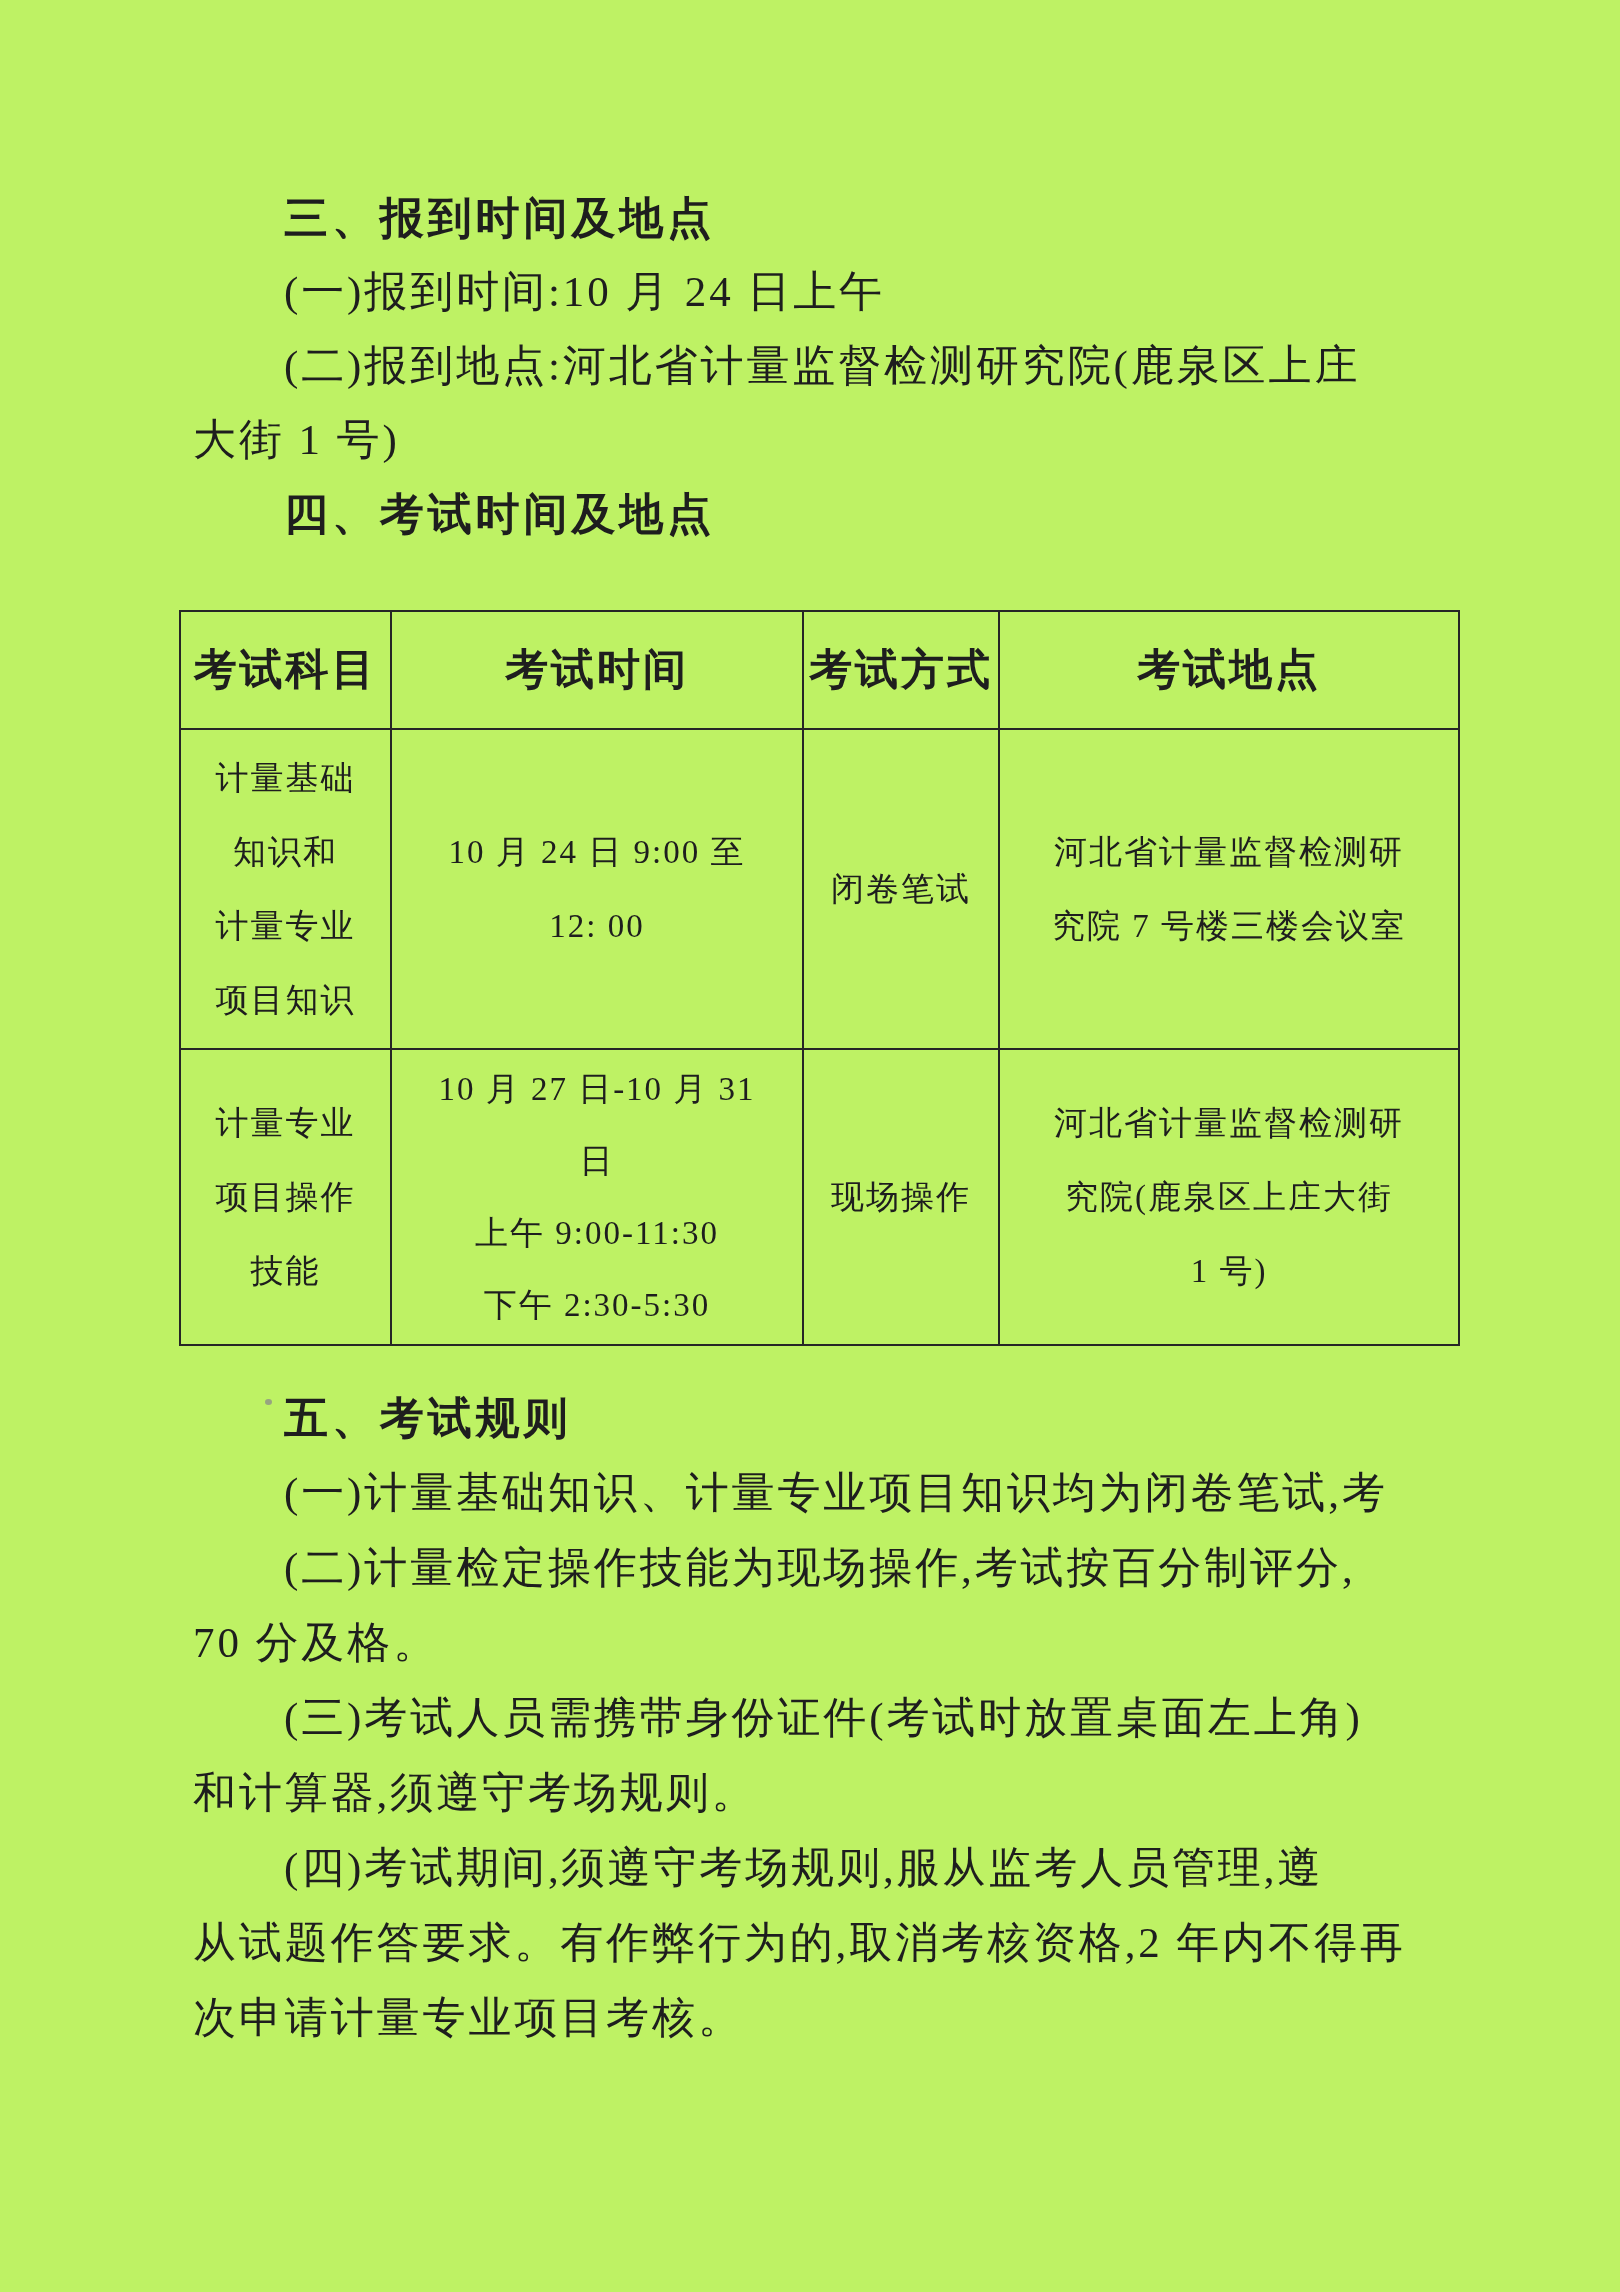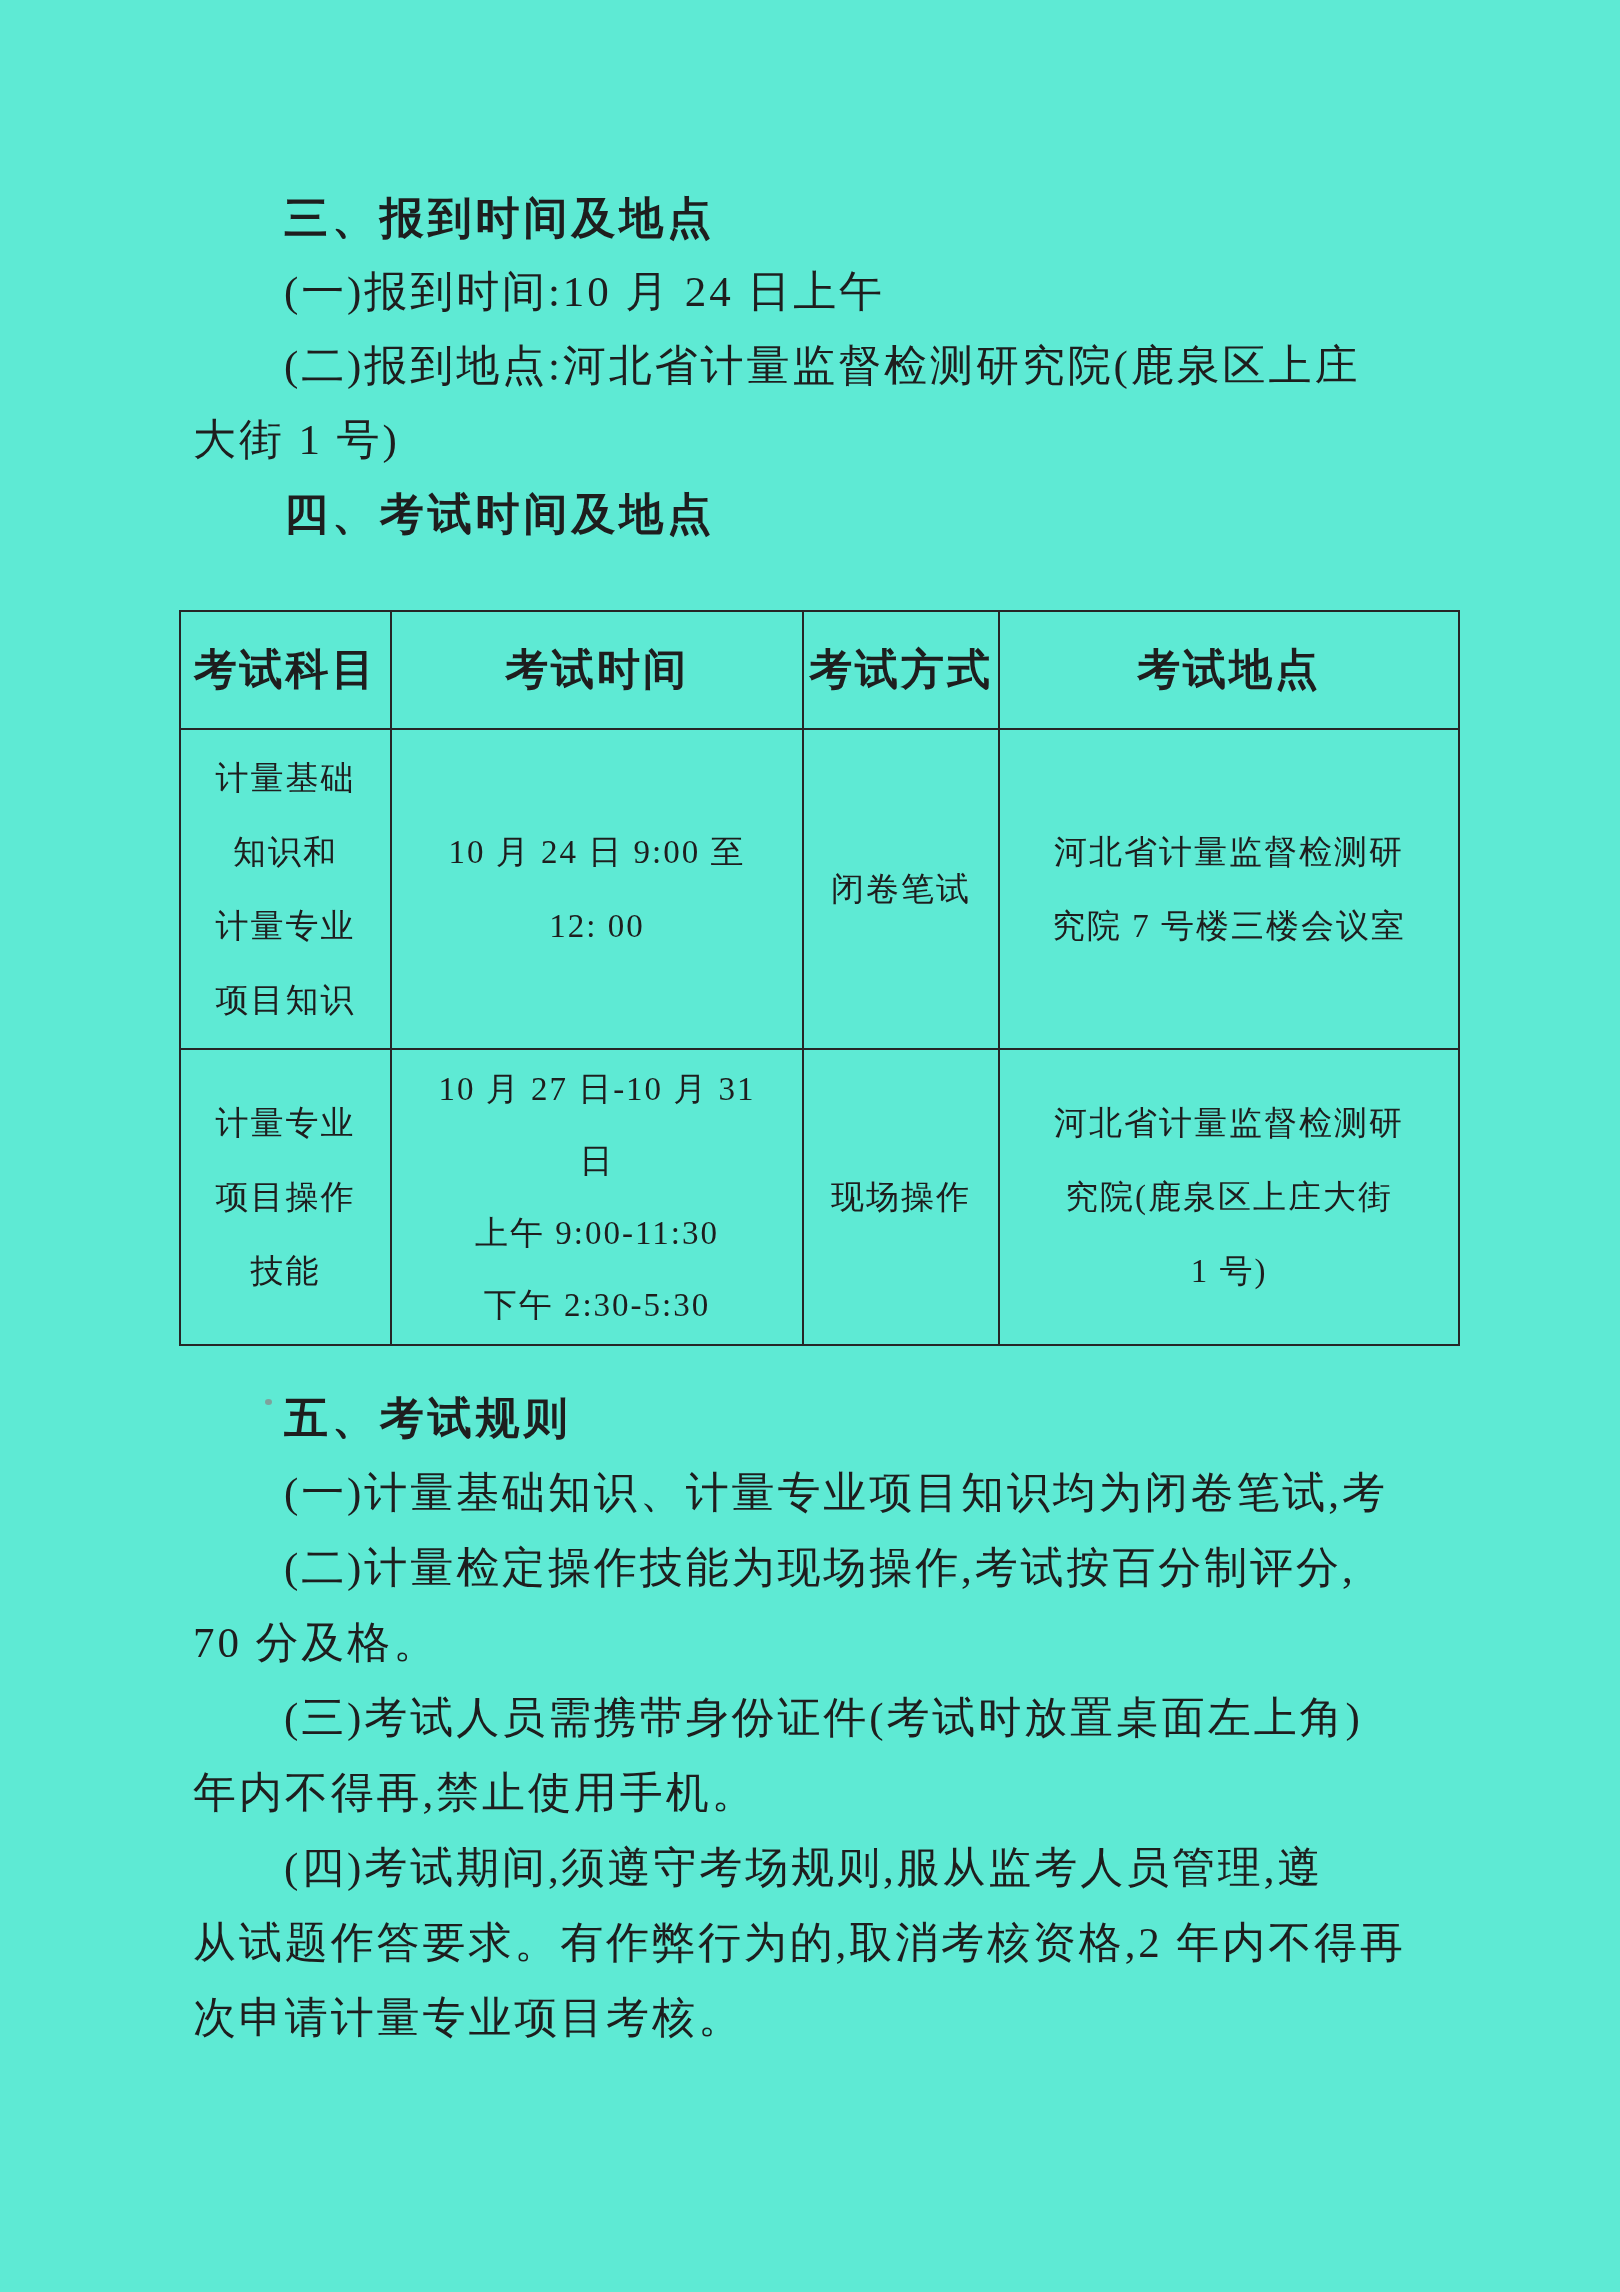--- a/index.html
+++ b/index.html
@@ -1,20 +1,20 @@
 <!DOCTYPE html>
 <html><head>
 <meta charset="utf-8">
 <title>考试通知文档</title>
 <style>
   html,body{margin:0;padding:0;background:#e8e8e8;}
   .page{
     position:relative;
     width:1620px;height:2293px;
-    background:#5eead4;
+    background:#bef264;
     overflow:hidden;
     font-family:"Liberation Serif","DejaVu Serif",serif;
     color:#1e1e1e;
   }
   
   .textblock{position:absolute;left:193px;width:1304px;}
   .blk-top{top:181px;}
   .blk-bottom{top:1380px;}
   .line{
     height:74px;line-height:74px;
@@ -127,21 +127,21 @@
     </tbody>
       </table>
   </div>
 
   <div class="textblock blk-bottom">
     <div class="line heading indent">五、考试规则</div>
     <div class="line indent">(一)计量基础知识、计量专业项目知识均为闭卷笔试,考</div>
     <div class="line indent">(二)计量检定操作技能为现场操作,考试按百分制评分,</div>
     <div class="line">70 分及格。</div>
     <div class="line indent">(三)考试人员需携带身份证件(考试时放置桌面左上角)</div>
-    <div class="line">年内不得再,禁止使用手机。</div>
+    <div class="line">和计算器,须遵守考场规则。</div>
     <div class="line indent">(四)考试期间,须遵守考场规则,服从监考人员管理,遵</div>
     <div class="line">从试题作答要求。有作弊行为的,取消考核资格,2 年内不得再</div>
     <div class="line">次申请计量专业项目考核。</div>
   </div>
 
   <div class="speck"></div>
 
 </div>
 
 

